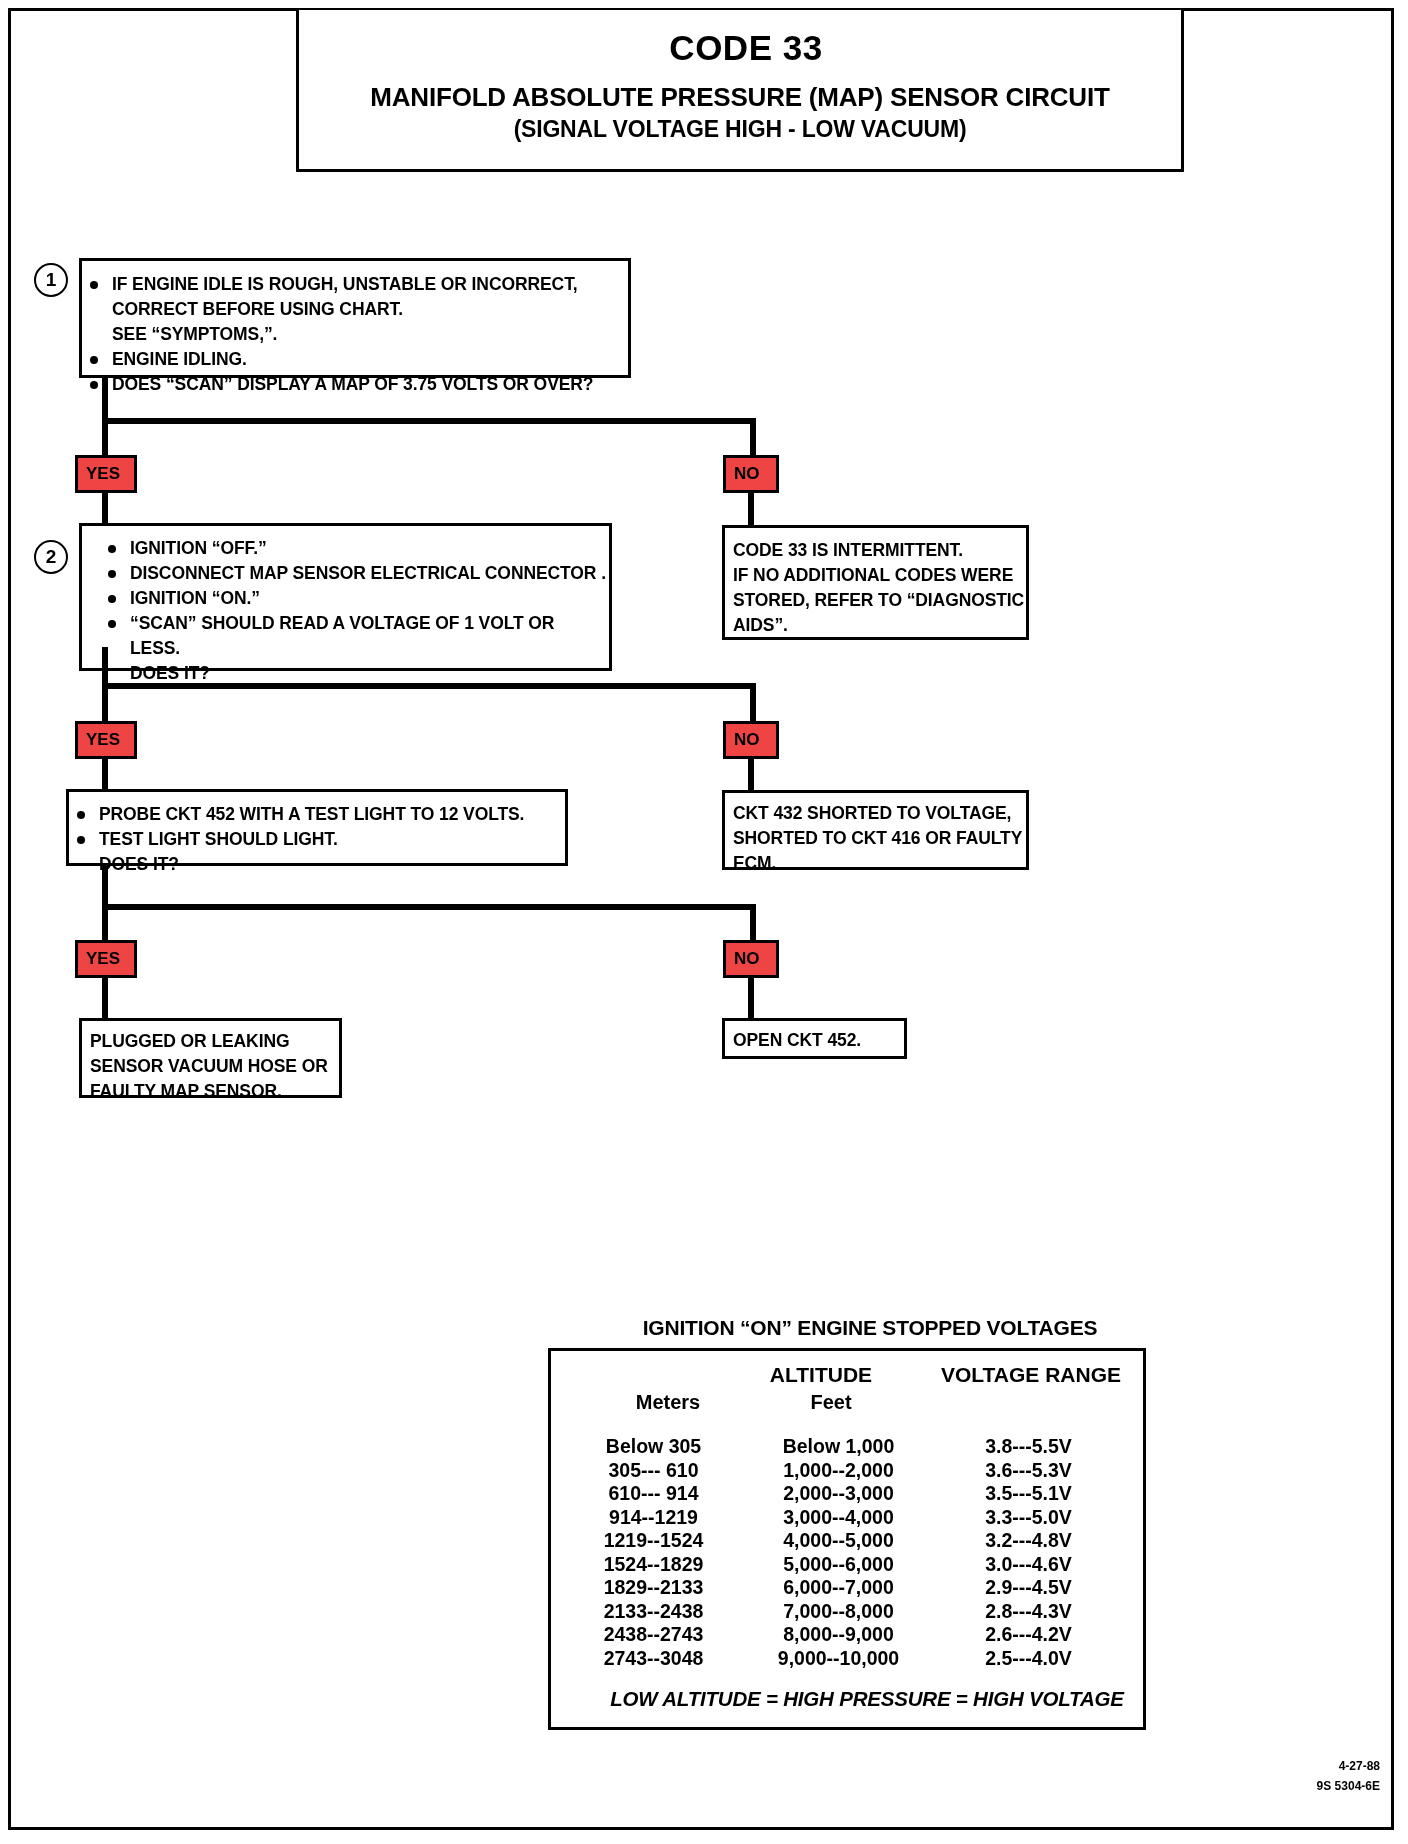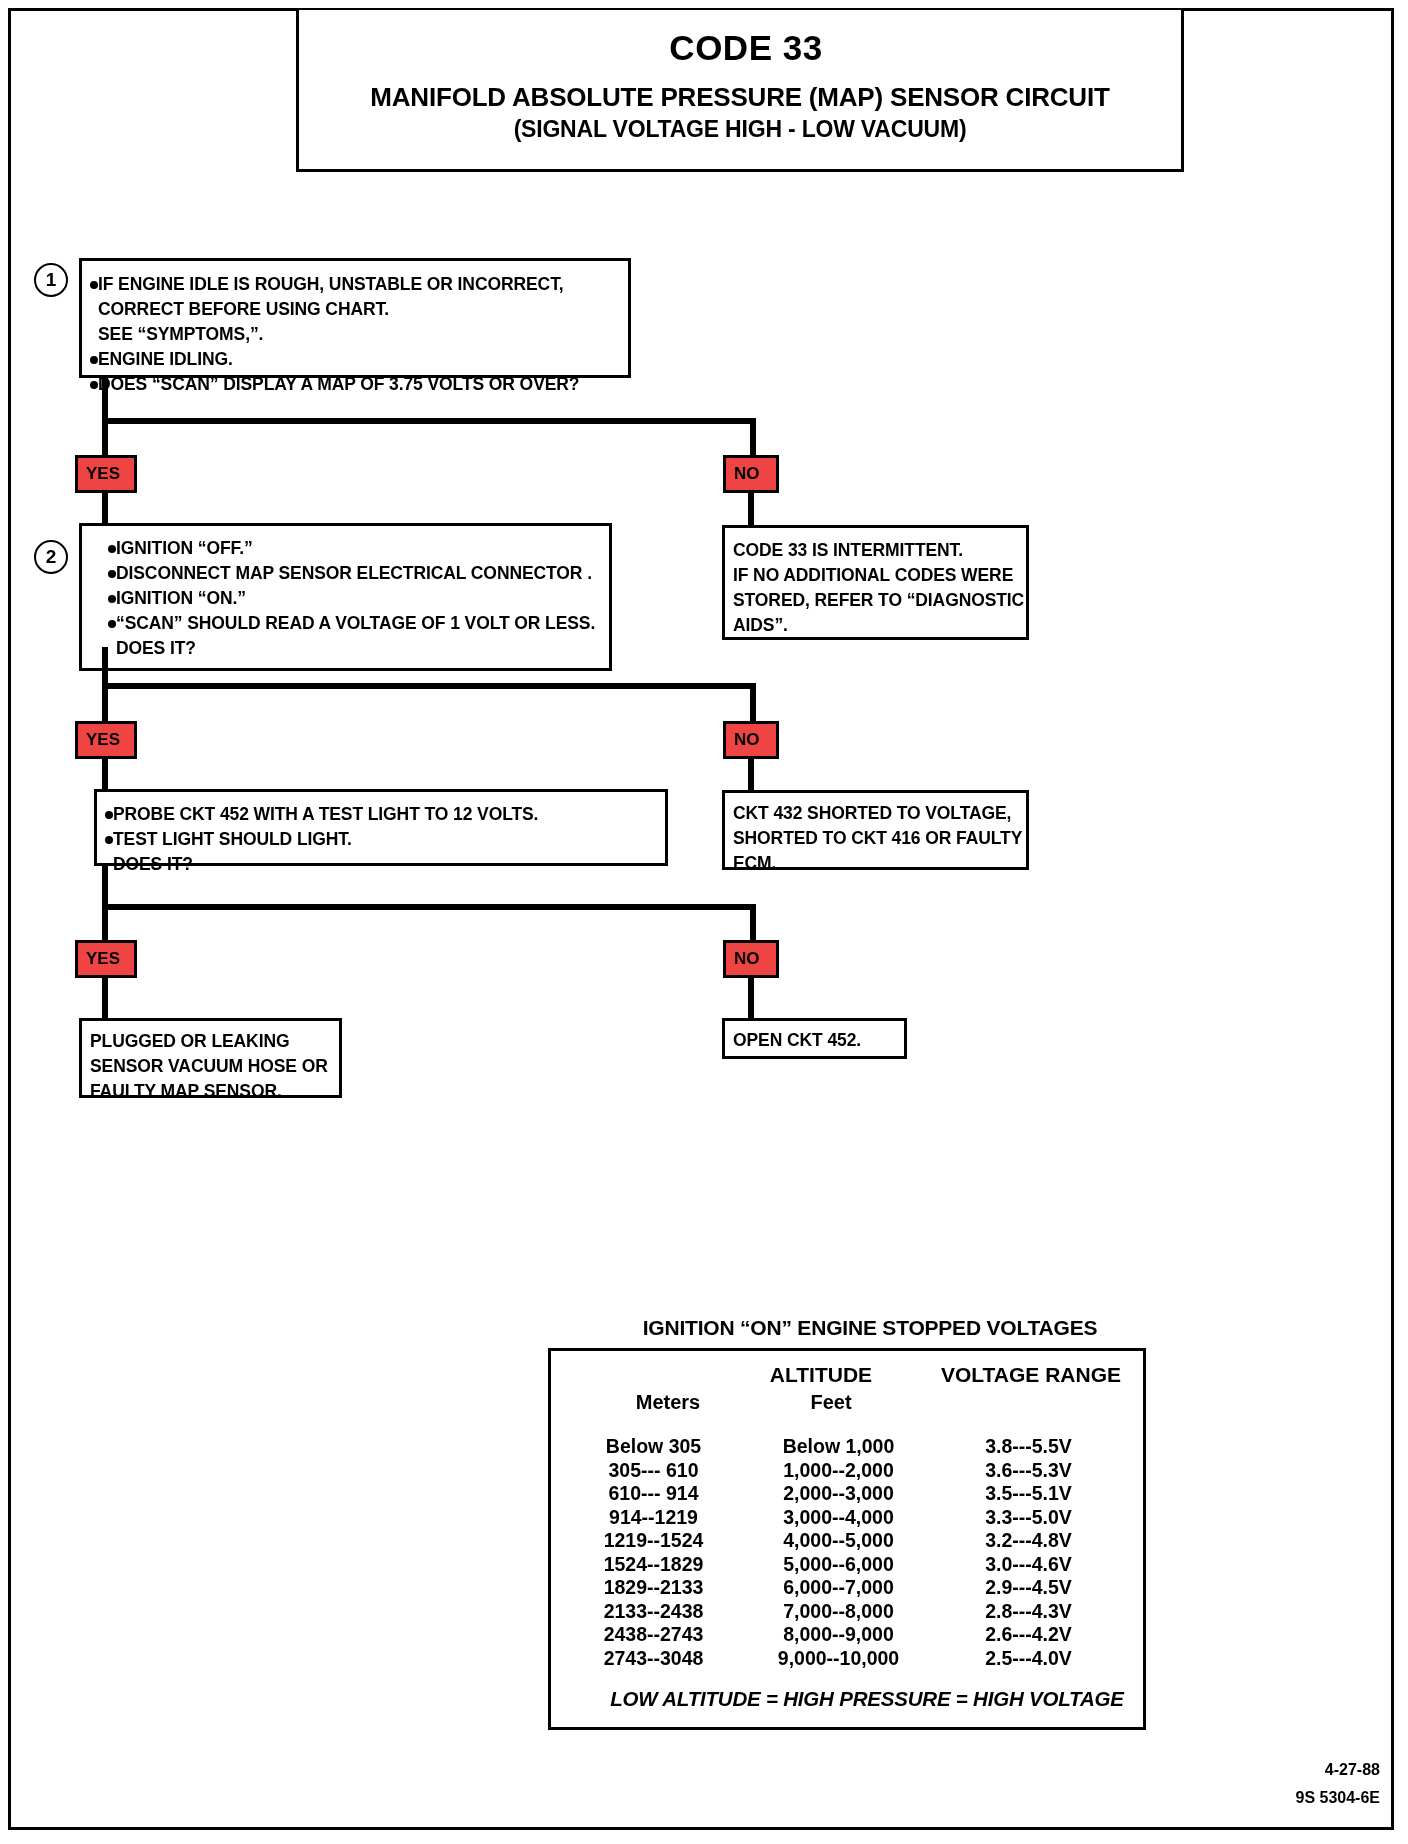--- a/index.html
+++ b/index.html
@@ -39,21 +39,21 @@
   .step-num{
     position:absolute;width:34px;height:34px;border:2.5px solid #000;
     border-radius:50%;box-sizing:border-box;
     font-size:19px;font-weight:bold;text-align:center;line-height:30px;
     background:#fff;
   }
   .bullets{
     list-style:none;margin:0;padding:0;
   }
   .bullets li{
-    position:relative;padding-left:16px;
+    position:relative;padding-left:30px;
     font-size:17.5px;font-weight:bold;line-height:25px;letter-spacing:-.1px;
     white-space:pre-line;
   }
   .bullets li::before{
     content:"";position:absolute;left:8px;top:9px;
     width:8px;height:8px;background:#000;border-radius:50%;
   }
   .plain-lines{
     font-size:17.5px;font-weight:bold;line-height:25px;letter-spacing:-.1px;
     white-space:pre-line;
@@ -99,21 +99,21 @@
   }
   .vt-c1{width:205px;text-align:center;}
   .vt-c2{width:165px;text-align:center;}
   .vt-c3{width:215px;text-align:center;}
   .vt-foot{
     position:absolute;left:0;bottom:16px;width:100%;text-align:center;
     font-size:20.5px;font-weight:bold;font-style:italic;letter-spacing:-.2px;margin-left:20px;
   }
   .doc-ref{
     position:absolute;right:28px;top:1756px;text-align:right;
-    font-size:16px;font-weight:bold;line-height:28px;white-space:pre-line;
+    font-size:12px;font-weight:bold;line-height:20px;white-space:pre-line;
   }
 </style>
 </head>
 <body>
 
 <div class="page-border"></div>
 
 <div class="header-box">
   <div class="hdr-code">CODE 33</div>
   <div class="hdr-title">MANIFOLD ABSOLUTE PRESSURE (MAP) SENSOR CIRCUIT</div>
@@ -164,21 +164,21 @@
 <div class="ln" style="left:102px;top:683px;width:654px;height:6px;"></div>
 <div class="ln" style="left:750px;top:683px;width:6px;height:40px;"></div>
 <div class="ln" style="left:102px;top:683px;width:6px;height:40px;"></div>
 
 <div class="tag" style="left:75px;top:721px;width:62px;height:38px;">YES</div>
 <div class="tag" style="left:723px;top:721px;width:56px;height:38px;">NO</div>
 
 <div class="ln" style="left:102px;top:759px;width:6px;height:32px;"></div>
 <div class="ln" style="left:748px;top:759px;width:6px;height:32px;"></div>
 
-<div class="box" style="left:94px;top:789px;width:574px;height:77px;">
+<div class="box" style="left:66px;top:789px;width:502px;height:77px;">
   <ul class="bullets" style="margin-top:10px;padding-left:0;">
     <li>PROBE CKT 452 WITH A TEST LIGHT TO 12  VOLTS.</li>
     <li>TEST LIGHT SHOULD LIGHT.
 DOES IT?</li>
   </ul>
 </div>
 
 <div class="box" style="left:722px;top:790px;width:307px;height:80px;">
   <div class="plain-lines" style="margin:8px 0 0 8px;">CKT 432 SHORTED TO VOLTAGE,
 SHORTED TO CKT 416 OR FAULTY

